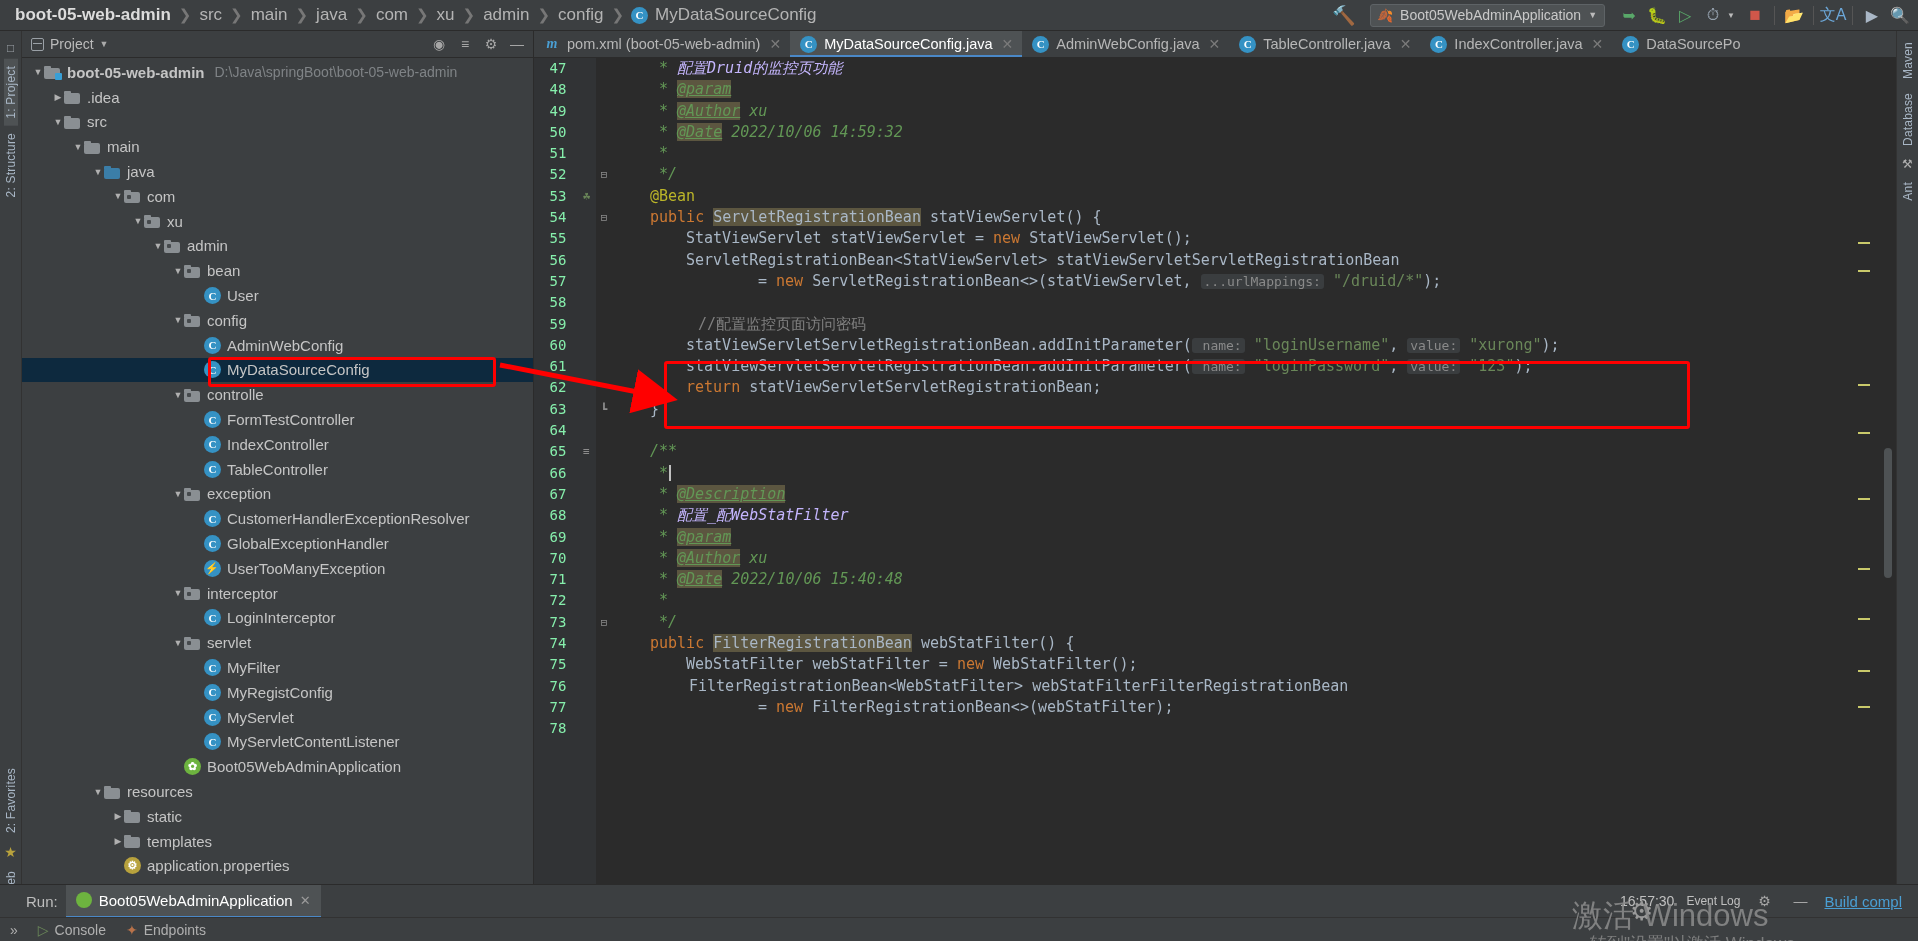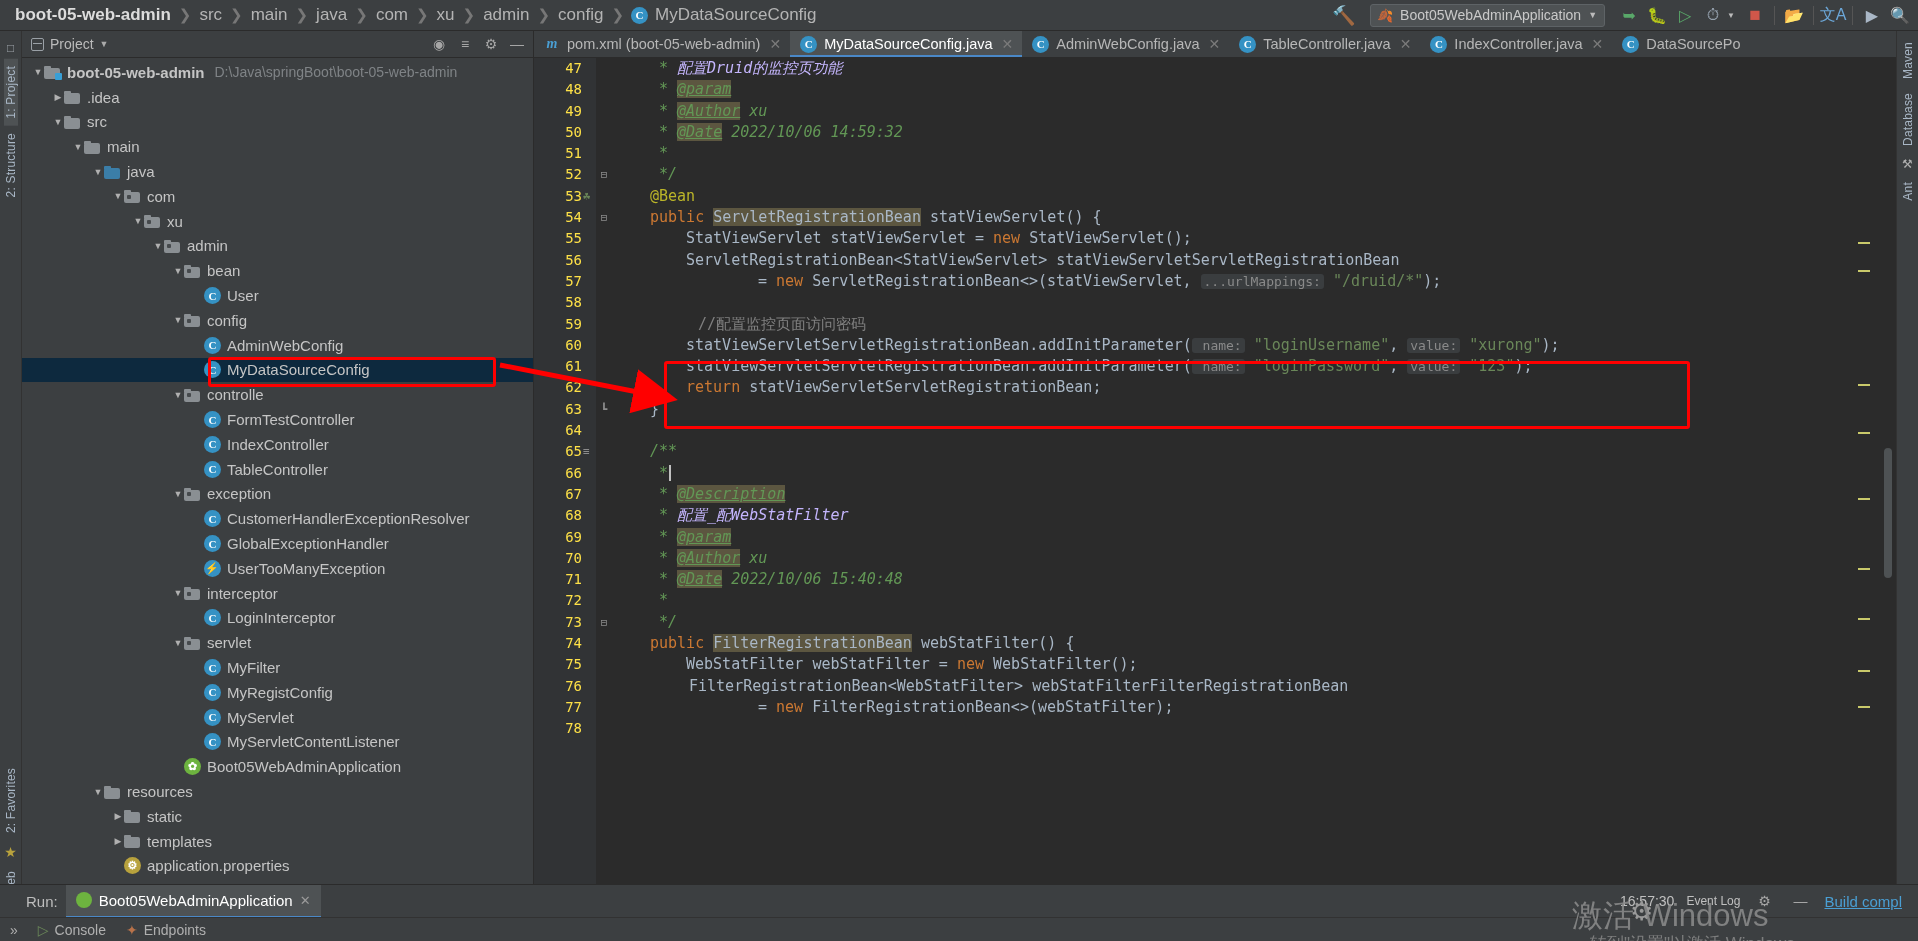--- a/index.html
+++ b/index.html
@@ -137,21 +137,21 @@
   }
   .gutter2{
     position:absolute; left:62px; top:0; width:18px; height:826px; background:#2b2b2b;
   }
   .codewrap{ position:absolute; left:0; top:0; width:1362px; height:826px; }
   .cl{
     position:relative; height:21.3px; line-height:21.3px;
     font-family:"DejaVu Sans Mono", monospace; font-size:15px; white-space:pre;
   }
   .ln{
-    position:absolute; left:0; width:48px; text-align:right; color:#fde047; font-size:14px;
+    position:absolute; left:0; width:48px; text-align:center; color:#86efac; font-size:14px;
     font-family:"DejaVu Sans Mono", monospace;
   }
   .code{ position:absolute; left:80px; color:#a9b7c6; }
   .fold{ position:absolute; left:64px; width:12px; text-align:center; color:#8c8c8c; font-size:11px; }
   .gmark{ position:absolute; left:49px; font-size:11px; }
 
   .kw{ color:#cc7832; }
   .str{ color:#6a8759; }
   .cmt{ color:#629755; font-style:italic; }
   .cmt2{ color:#808080; }

